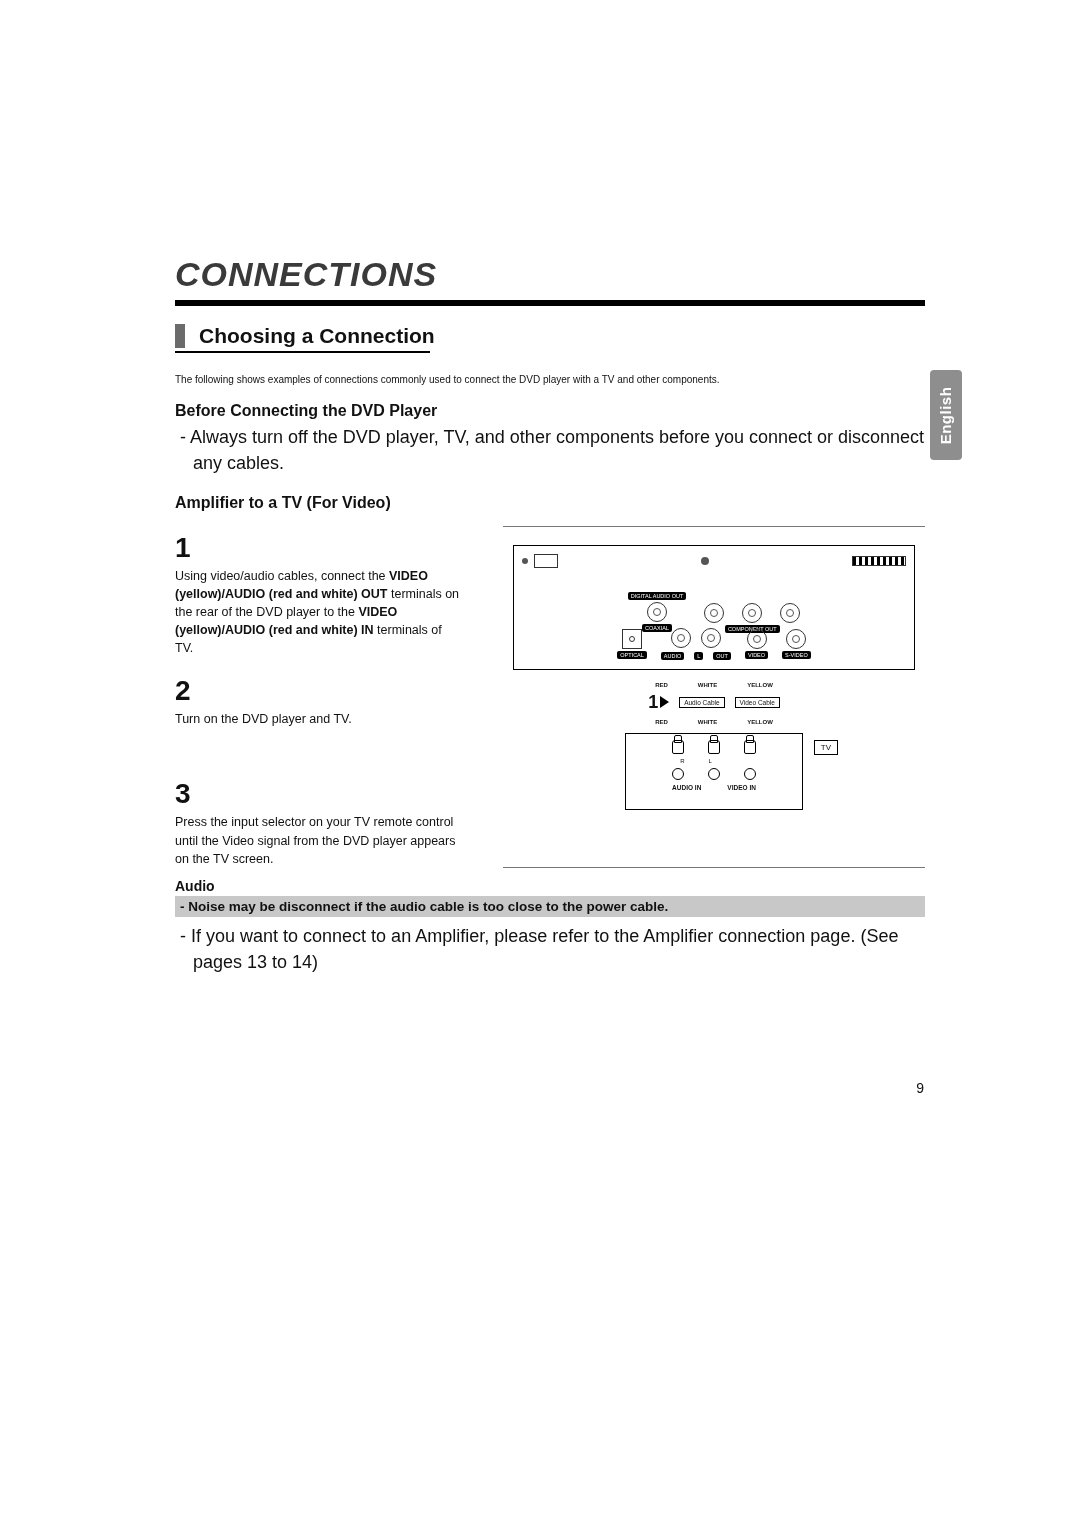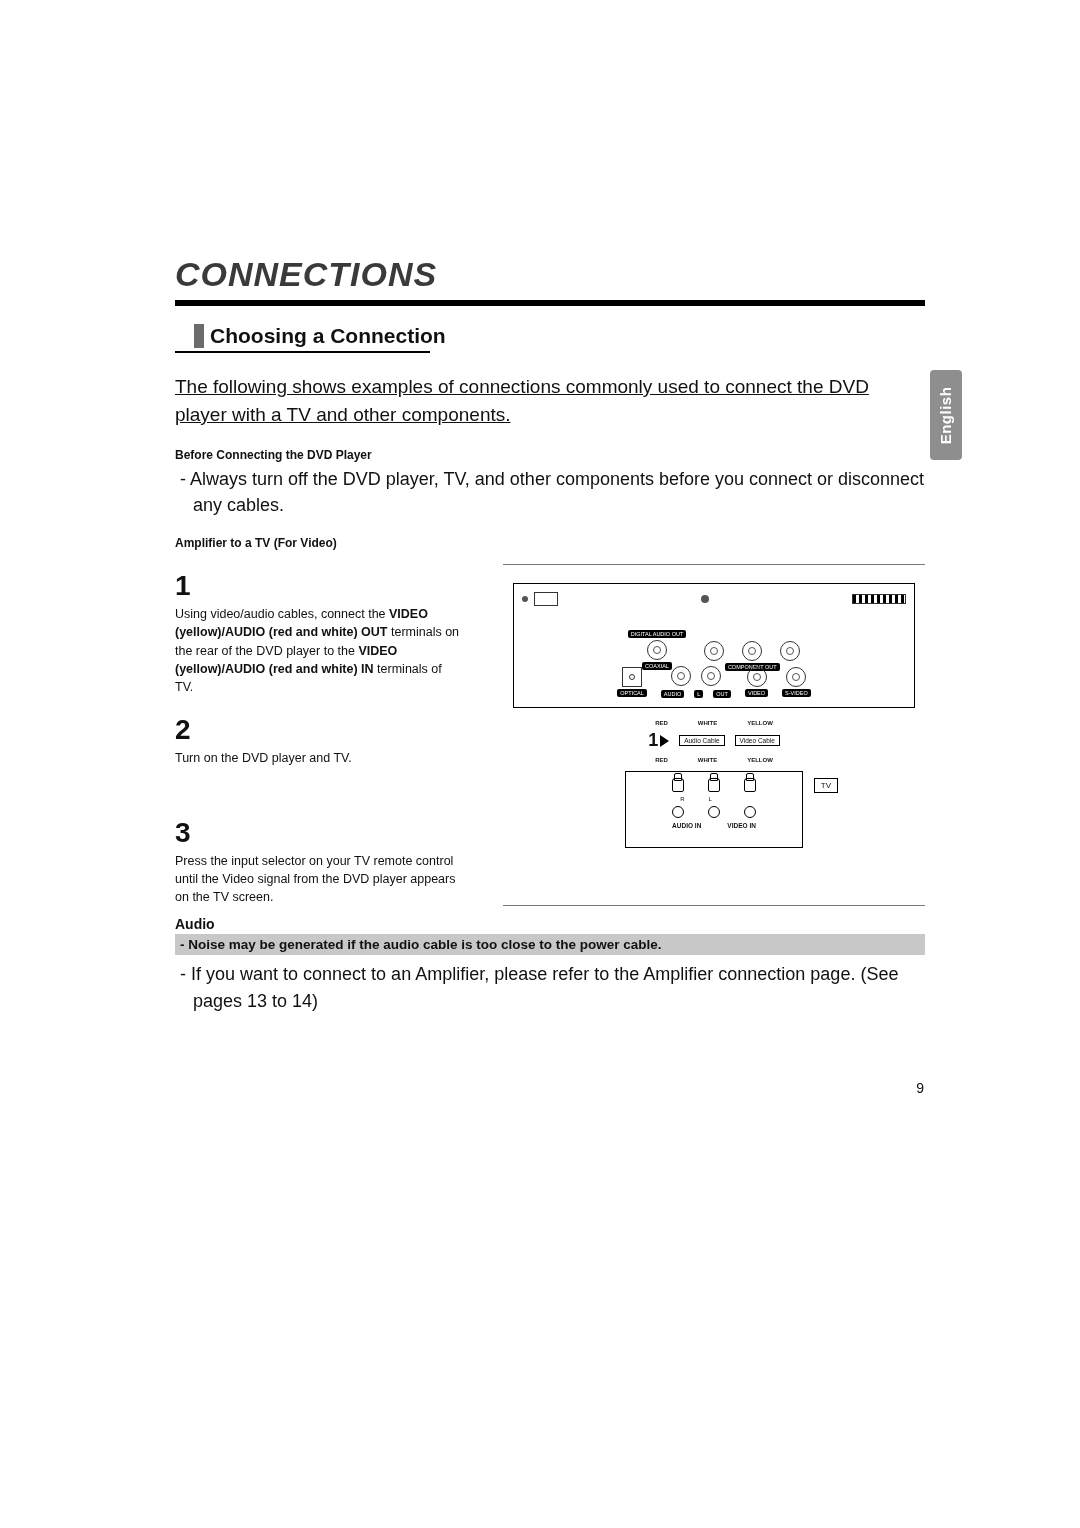--- a/index.html
+++ b/index.html
@@ -26,39 +26,37 @@
   }
   .thick-rule {
     height: 6px;
     background: #000;
     margin-bottom: 18px;
   }
   .section-heading {
     font-size: 21px;
     font-weight: bold;
     border-left: 10px solid #6b6b6b;
-    padding-left: 6px;
+    padding-left: 14px;
     display: inline-block;
-    margin-left: 19px;
   }
   .section-underline {
     width: 255px;
     height: 2px;
     background: #000;
     margin-top: 3px;
     margin-bottom: 20px;
   }
   .body-text {
-    font-size: 19px;
+    font-size: 10px;
     line-height: 1.45;
-    margin-bottom: 20px;
-    text-decoration: underline;
+    margin-bottom: 14px;
   }
   .sub-heading {
-    font-size: 12px;
+    font-size: 16px;
     font-weight: bold;
     margin-bottom: 4px;
   }
   .dash-list {
     list-style: none;
     font-size: 18px;
     line-height: 1.45;
   }
   .dash-list li {
     padding-left: 18px;
@@ -375,21 +373,21 @@
         <div class="tv-bottom-labels">
           <span>AUDIO IN</span>
           <span>VIDEO IN</span>
         </div>
         <div class="tv-label">TV</div>
       </div>
     </div>
   </div>
 
   <div class="note-label">Audio</div>
-  <div class="note-bar">- <span>Noise may be generated if the audio cable is too close to the power cable.</span></div>
+  <div class="note-bar">- <span>Noise may be disconnect if the audio cable is too close to the power cable.</span></div>
   <ul class="dash-list">
     <li>If you want to connect to an Amplifier, please refer to the Amplifier connection page. (See pages 13 to 14)</li>
   </ul>
 
 </div>
 
 <div class="side-tab">
   <span>English</span>
 </div>
 <div class="page-num">9</div>

